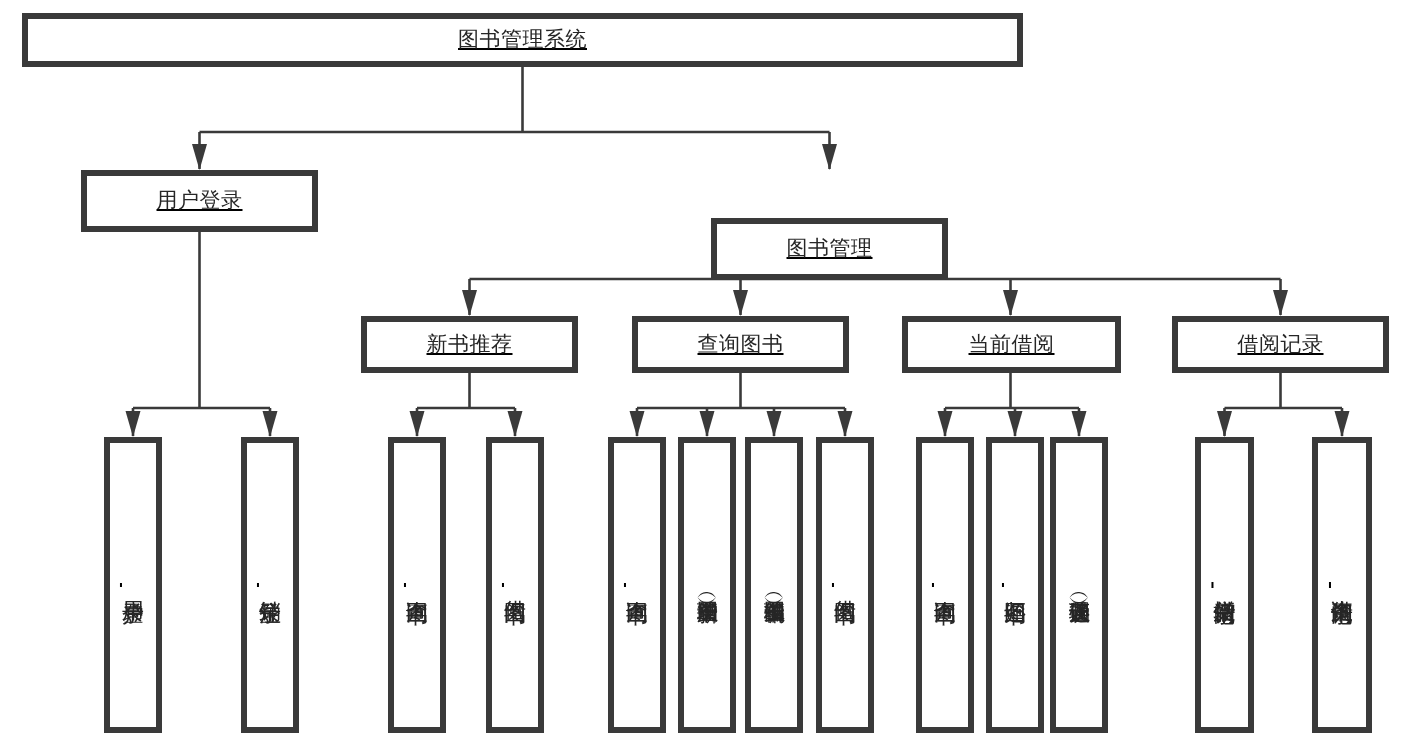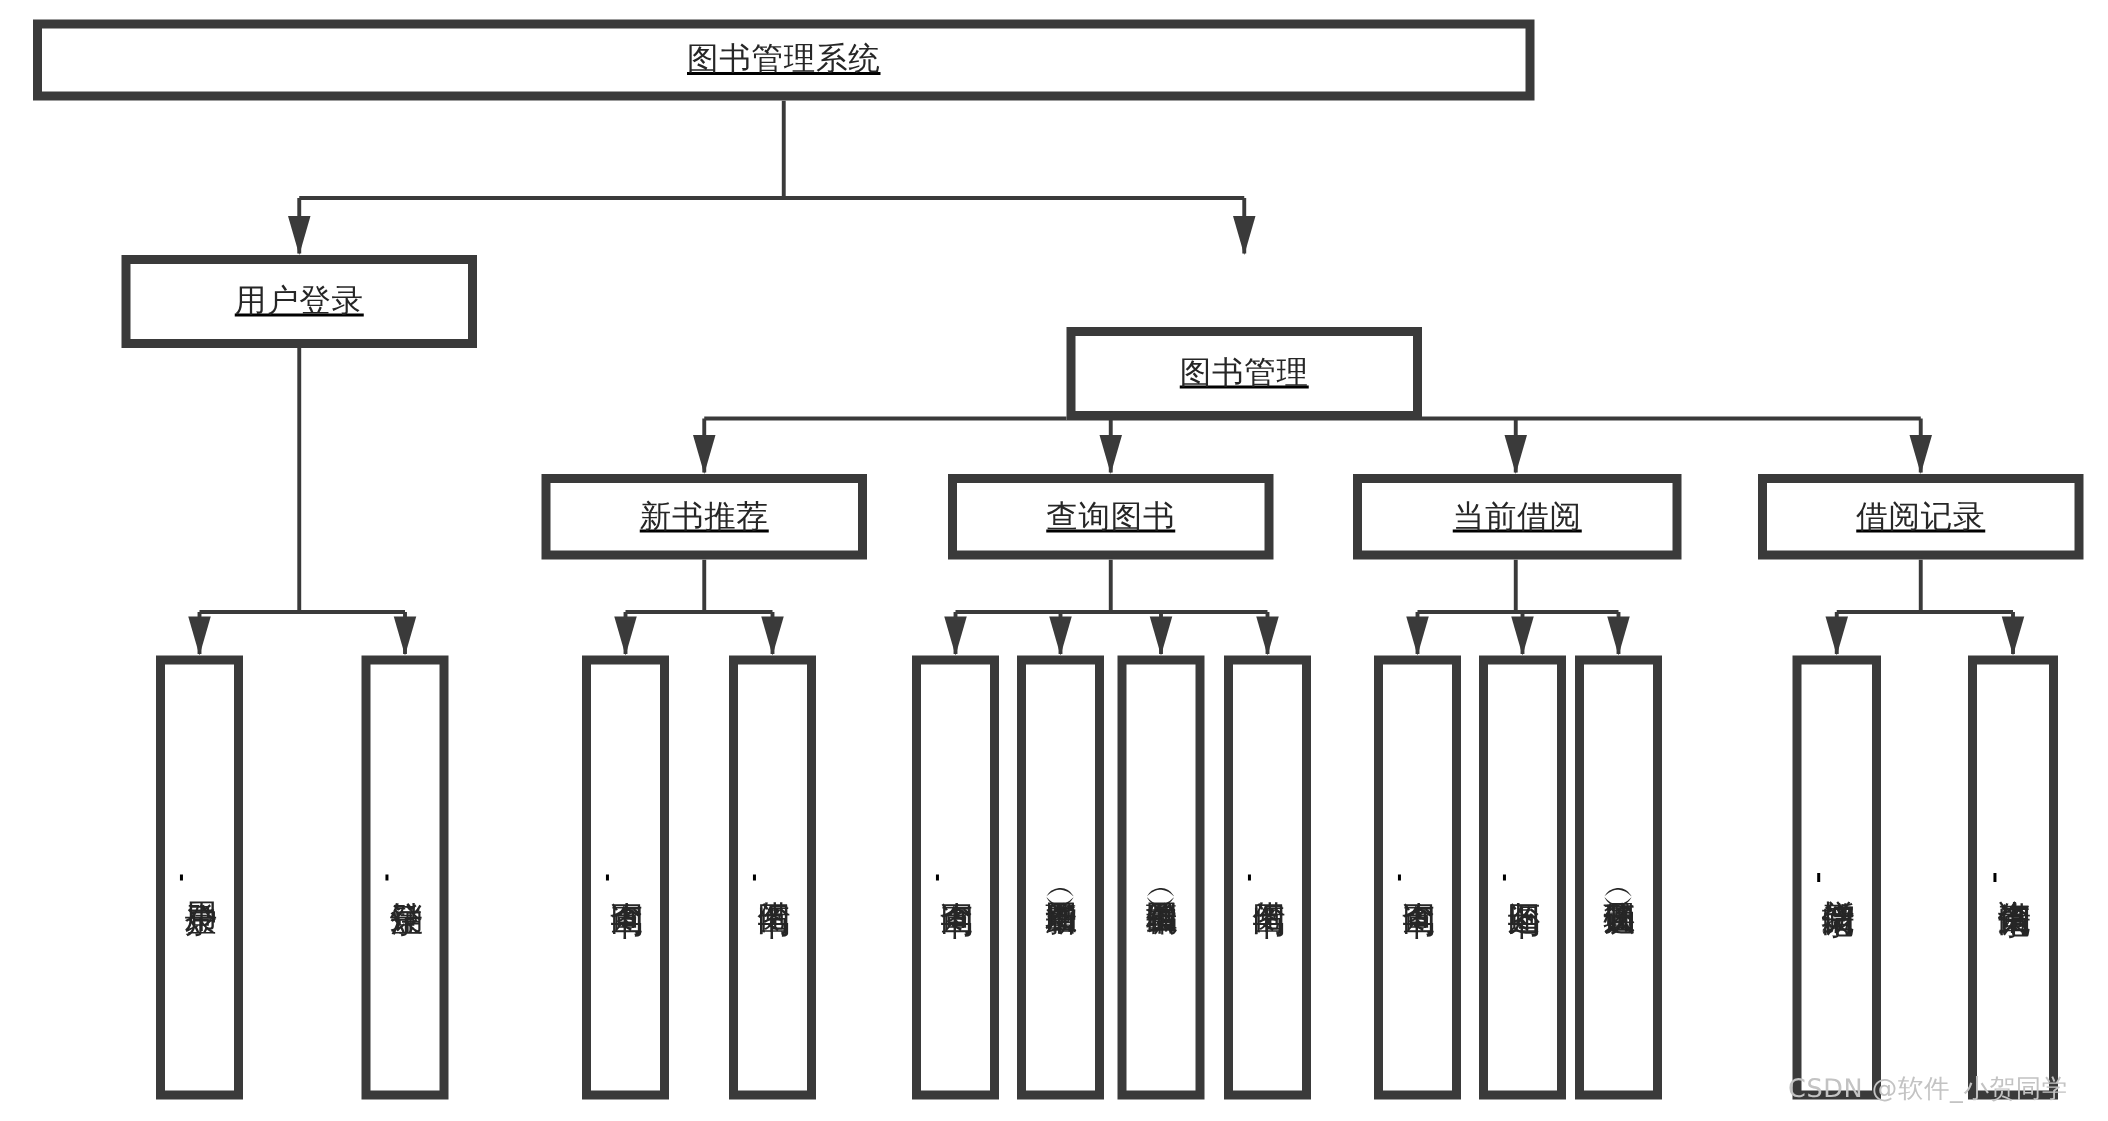--- a/index.html
+++ b/index.html
@@ -187,14 +187,13 @@
       <div class="node vertical tight" style="left: 1050px; top: 437px; width: 58px; height: 296px; border-color: rgb(58, 58, 58); background: rgb(255, 255, 255);">
         <span class="label" style="color: rgb(38, 38, 38);">确认归还（管理员）</span>
       </div>
       <div class="node vertical" style="left: 1195px; top: 437px; width: 59px; height: 296px; border-color: rgb(58, 58, 58); background: rgb(255, 255, 255);">
         <span class="label" style="color: rgb(38, 38, 38);">新增借阅记录</span>
       </div>
       <div class="node vertical" style="left: 1312px; top: 437px; width: 60px; height: 296px; border-color: rgb(58, 58, 58); background: rgb(255, 255, 255);">
         <span class="label" style="color: rgb(38, 38, 38);">查询借阅记录</span>
       </div>
     </div>
-  <div class="watermark" style="left: 1192px; top: 714px; color: rgb(195, 195, 195);">CSDN @软件_小贺同学</div>
 </div>
 
 </body></html>

